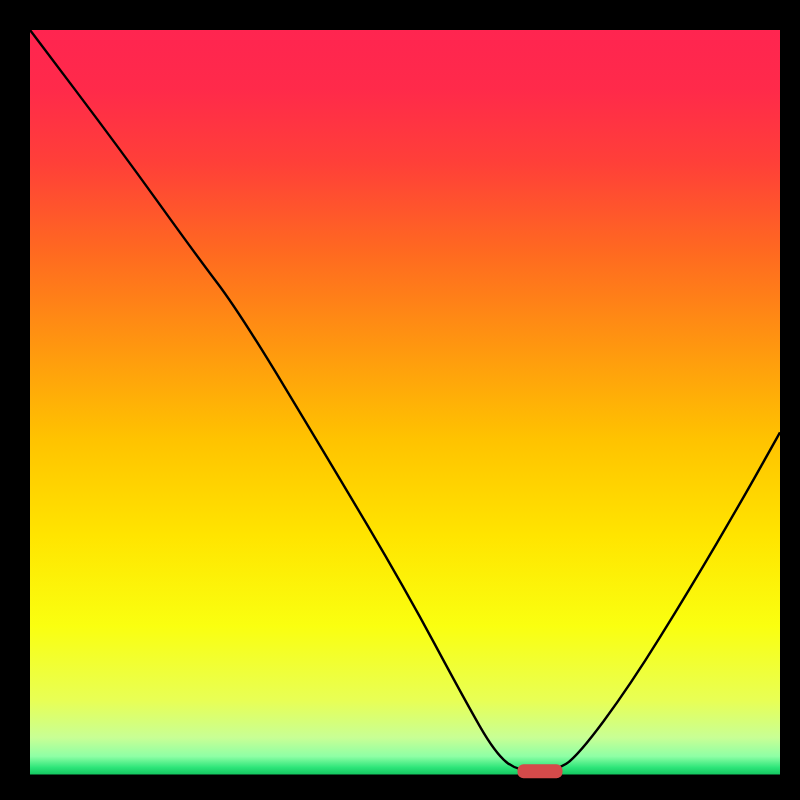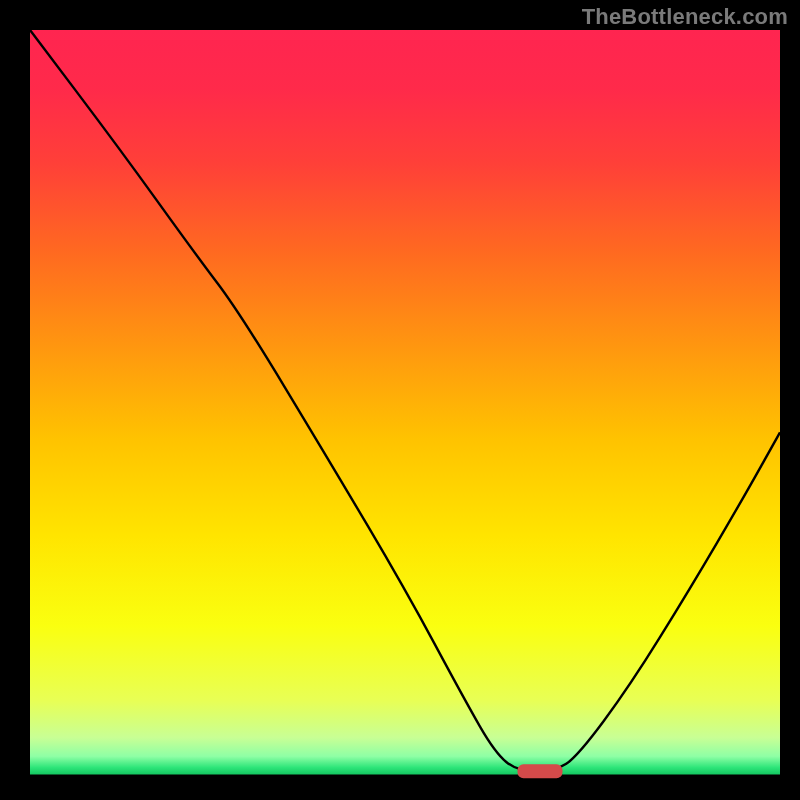--- a/index.html
+++ b/index.html
@@ -32,21 +32,20 @@
     left: 0;
     top: 0;
     width: 800px;
     height: 800px;
   }
 </style>
 </head>
 <body>
 
 <div class="frame">
-  <div class="watermark">TheBottleneck.com</div>
 
   <svg class="plot" viewBox="0 0 800 800">
     <defs>
       <linearGradient id="bg-grad" x1="0" y1="0" x2="0" y2="1">
           <stop offset="0%" stop-color="#ff2550"></stop>
           <stop offset="8%" stop-color="#ff2a4a"></stop>
           <stop offset="18%" stop-color="#ff4038"></stop>
           <stop offset="30%" stop-color="#ff6a20"></stop>
           <stop offset="42%" stop-color="#ff9510"></stop>
           <stop offset="55.00000000000001%" stop-color="#ffc300"></stop>

